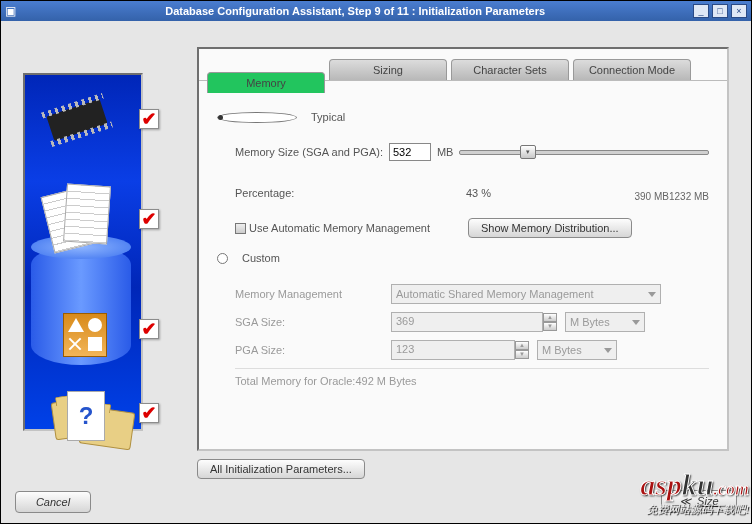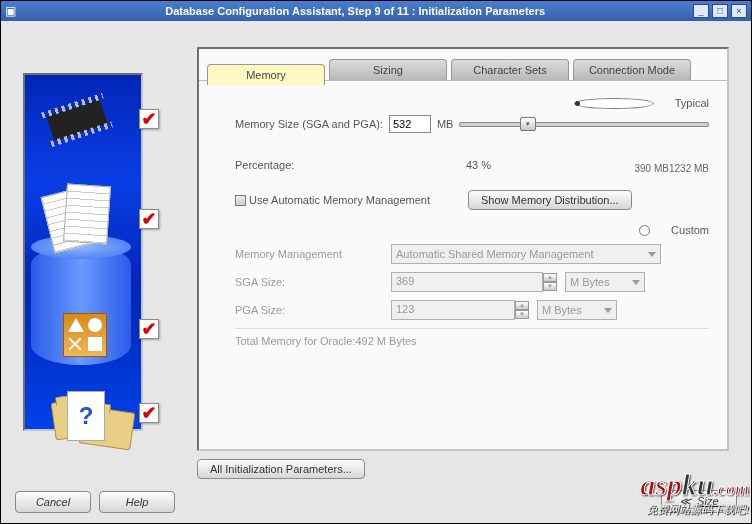--- a/index.html
+++ b/index.html
@@ -76,23 +76,23 @@
   .check{ position:absolute; right:-18px; width:20px; height:20px; background:#fff;
     border:1px solid #8c8c8c; display:flex; align-items:center; justify-content:center;
     color:#d00; font-size:18px; font-weight:bold; box-shadow:1px 1px 2px rgba(0,0,0,0.3);}
   .content {
     position:absolute; left:196px; top:26px; width:532px; height:404px;
     background:#fafafa; border:2px inset #c3c3c3;
   }
   .tabs{display:flex;align-items:flex-end;padding:10px 8px 0 8px;gap:4px;border-bottom:1px solid #bbb;}
   .tab{ padding:4px 0; width:118px; text-align:center; background:linear-gradient(#dcdcdc,#b8b8b8);
     border:1px solid #999;border-bottom:none;border-radius:4px 4px 0 0;color:#444;cursor:pointer;}
-  .tab.active{background:#fef9c3;position:relative;top:5px;font-weight:normal;}
+  .tab.active{background:#22c55e;position:relative;top:13px;font-weight:normal;}
   .body{padding:10px 18px;color:#555;}
-  .radio-row{display:flex;align-items:center;gap:21px;margin:6px 0;justify-content:flex-end;}
+  .radio-row{display:flex;align-items:center;gap:14px;margin:20px 0;}
   .radio{width:11px;height:11px;border-radius:50%;background:#fff;border:1px solid #777;display:flex;align-items:center;justify-content:center;}
   .radio.sel::after{content:"";display:block;width:5px;height:5px;background:#333;border-radius:50%;}
   .indent{margin-left:18px;}
   .memrow1{display:flex;align-items:center;gap:6px;margin-top:4px;}
   .txtfield{background:#fff;border:1px solid #888;height:18px;padding:0 3px;font:inherit;}
   .slider-wrap{flex:1;display:flex;flex-direction:column;}
   .slider-track{height:5px;background:#d0d0d0;border:1px solid #888;border-radius:2px;position:relative;}
   .slider-thumb{position:absolute;left:24%;top:-6px;width:16px;height:14px;background:linear-gradient(#fff,#c8c8c8);border:1px solid #777;border-radius:2px;display:flex;align-items:center;justify-content:center;font-size:7px;color:#555;}
   .scale{display:flex;justify-content:flex-end;font-size:10px;color:#666;margin-top:4px;}
   .pctrow{display:flex;gap:24px;margin-top:26px;}
@@ -253,21 +253,20 @@
         </div>
       </div>
     </div>
   </div>
 
   <button class="btn belowbtn">All Initialization Parameters...</button>
 
   <div class="footer">
     <button class="btn">Cancel</button>
     <div style="width:8px"></div>
-    <button class="btn">Help</button>
     <div class="spacer"></div>
     <button class="btn navbtn">
       <span>≪</span>
       &nbsp;<span style="text-decoration:underline">Size</span>
     </button>
   </div>
 
   <div class="watermark">
     <span class="big">
       <span>asp</span><span class="d">ku</span></span><span class="big d" style="font-size:18px">.com</span>

